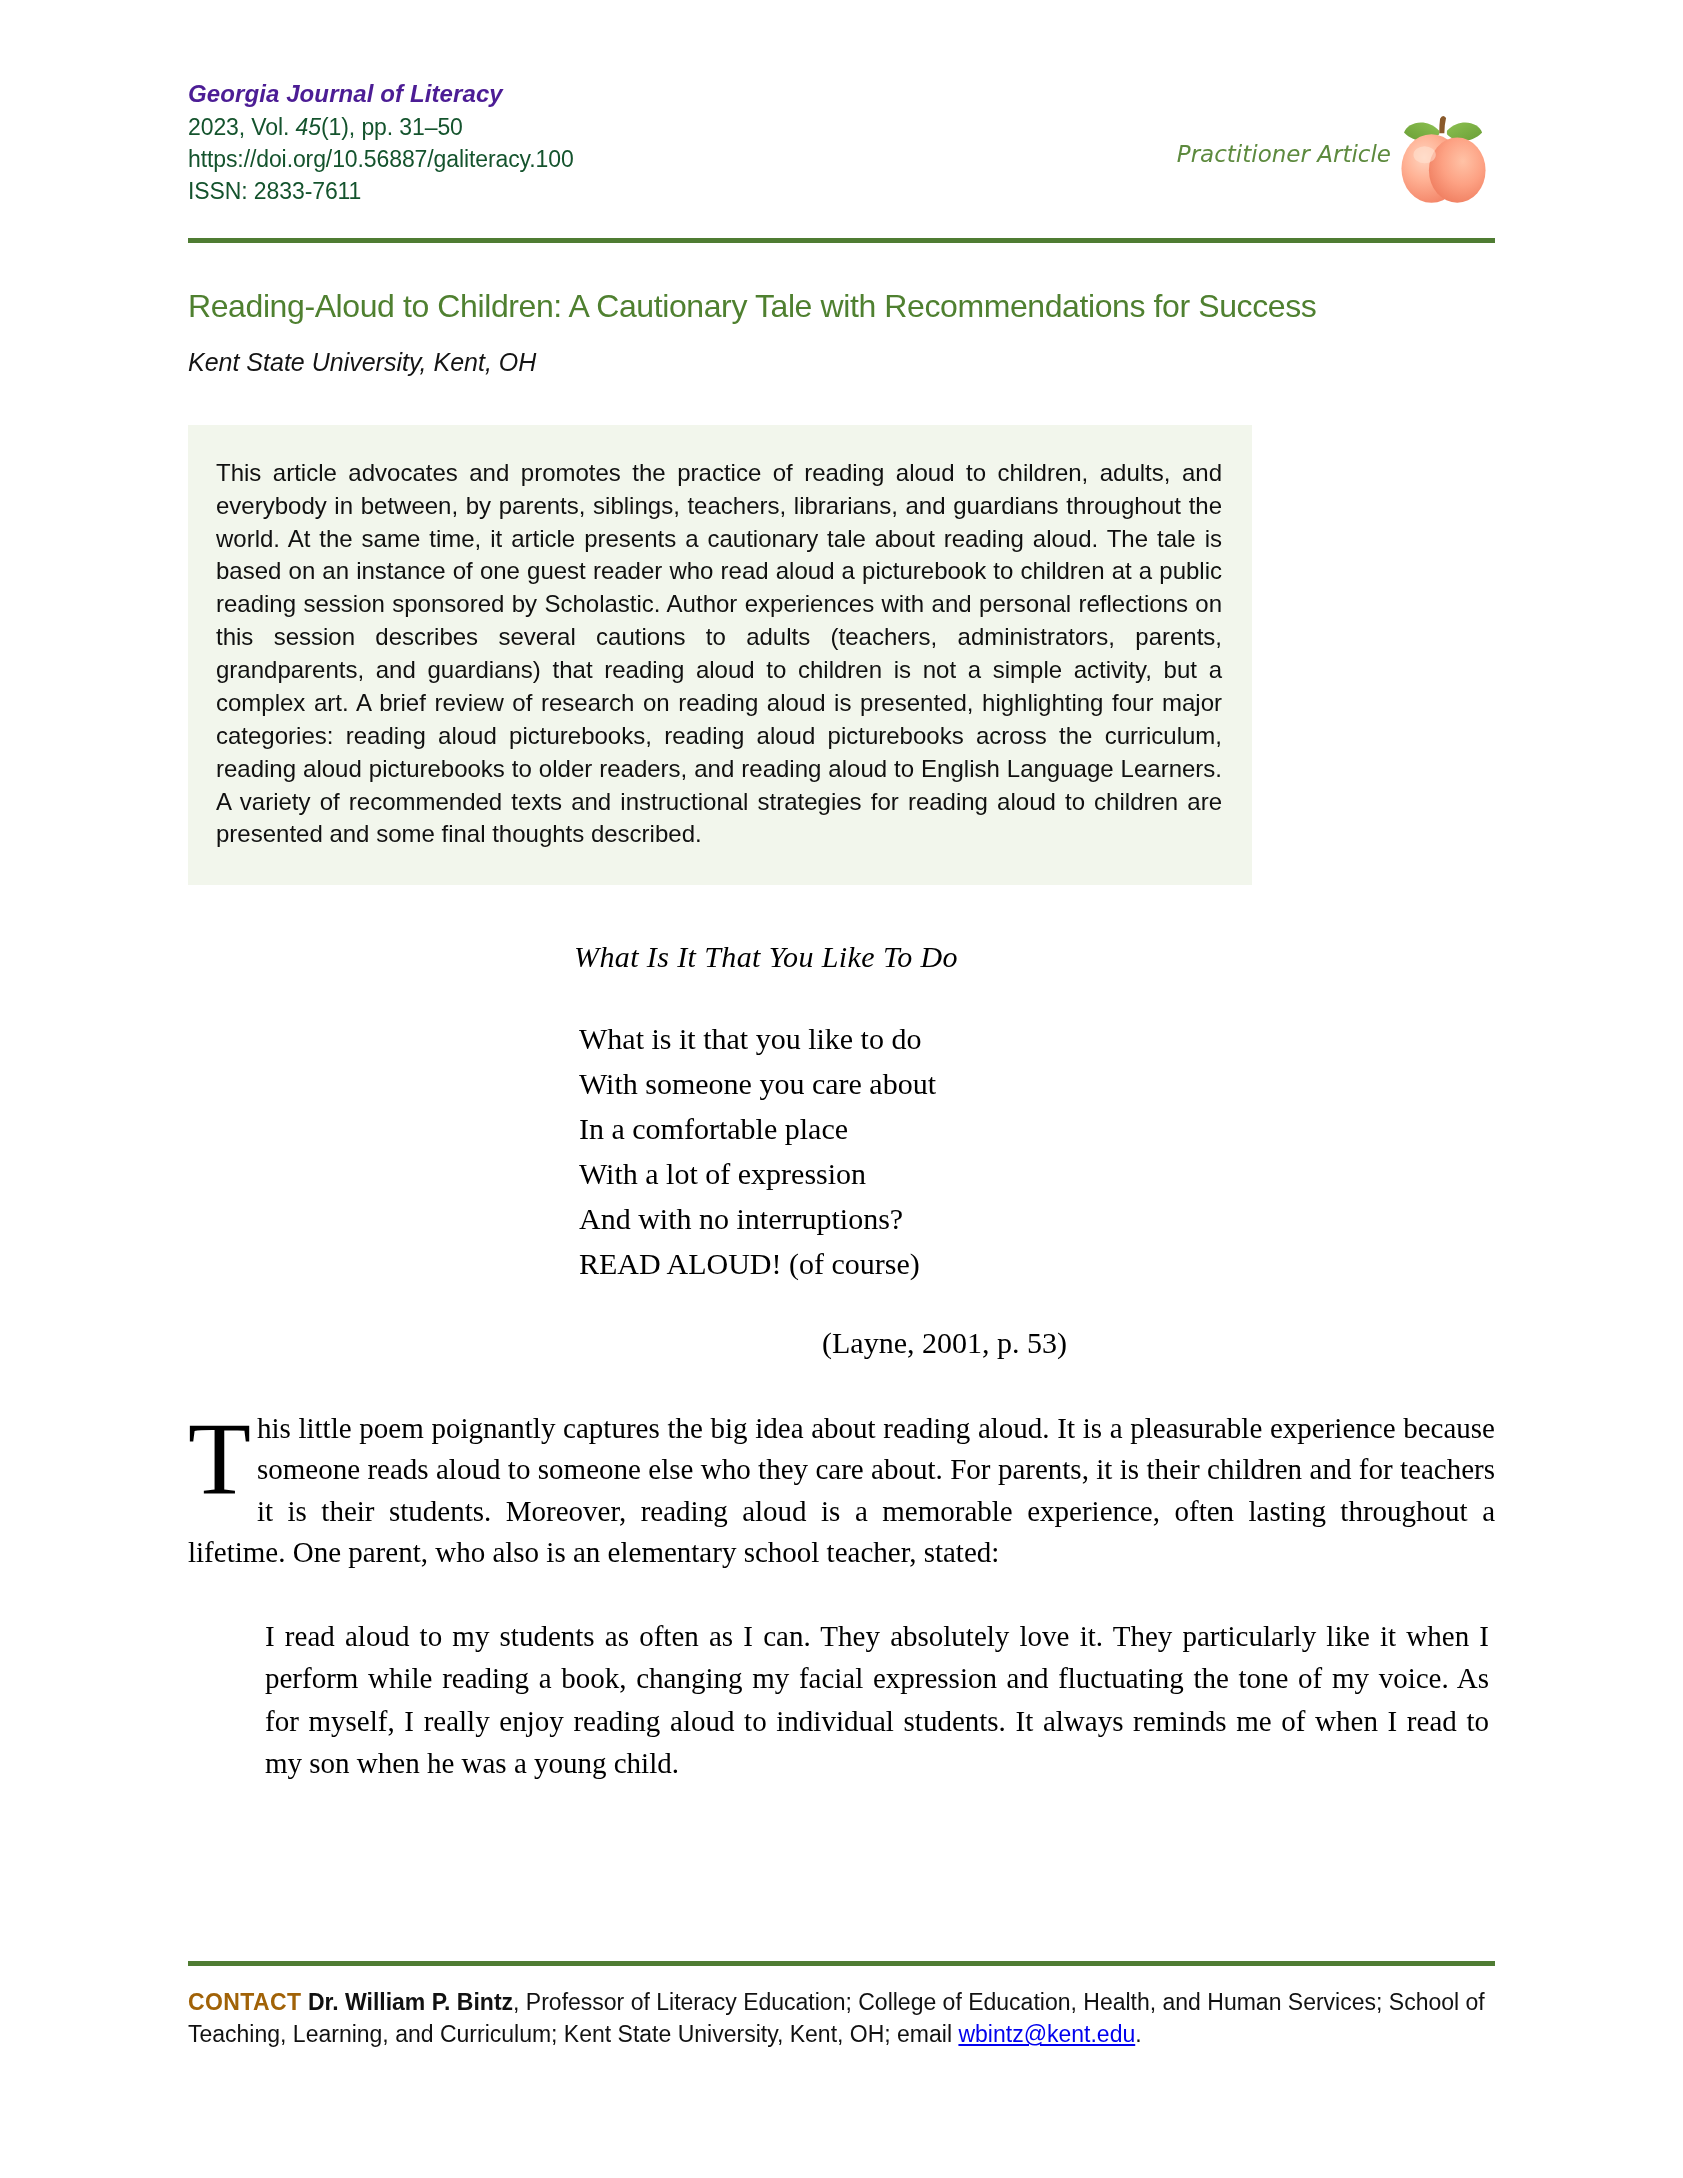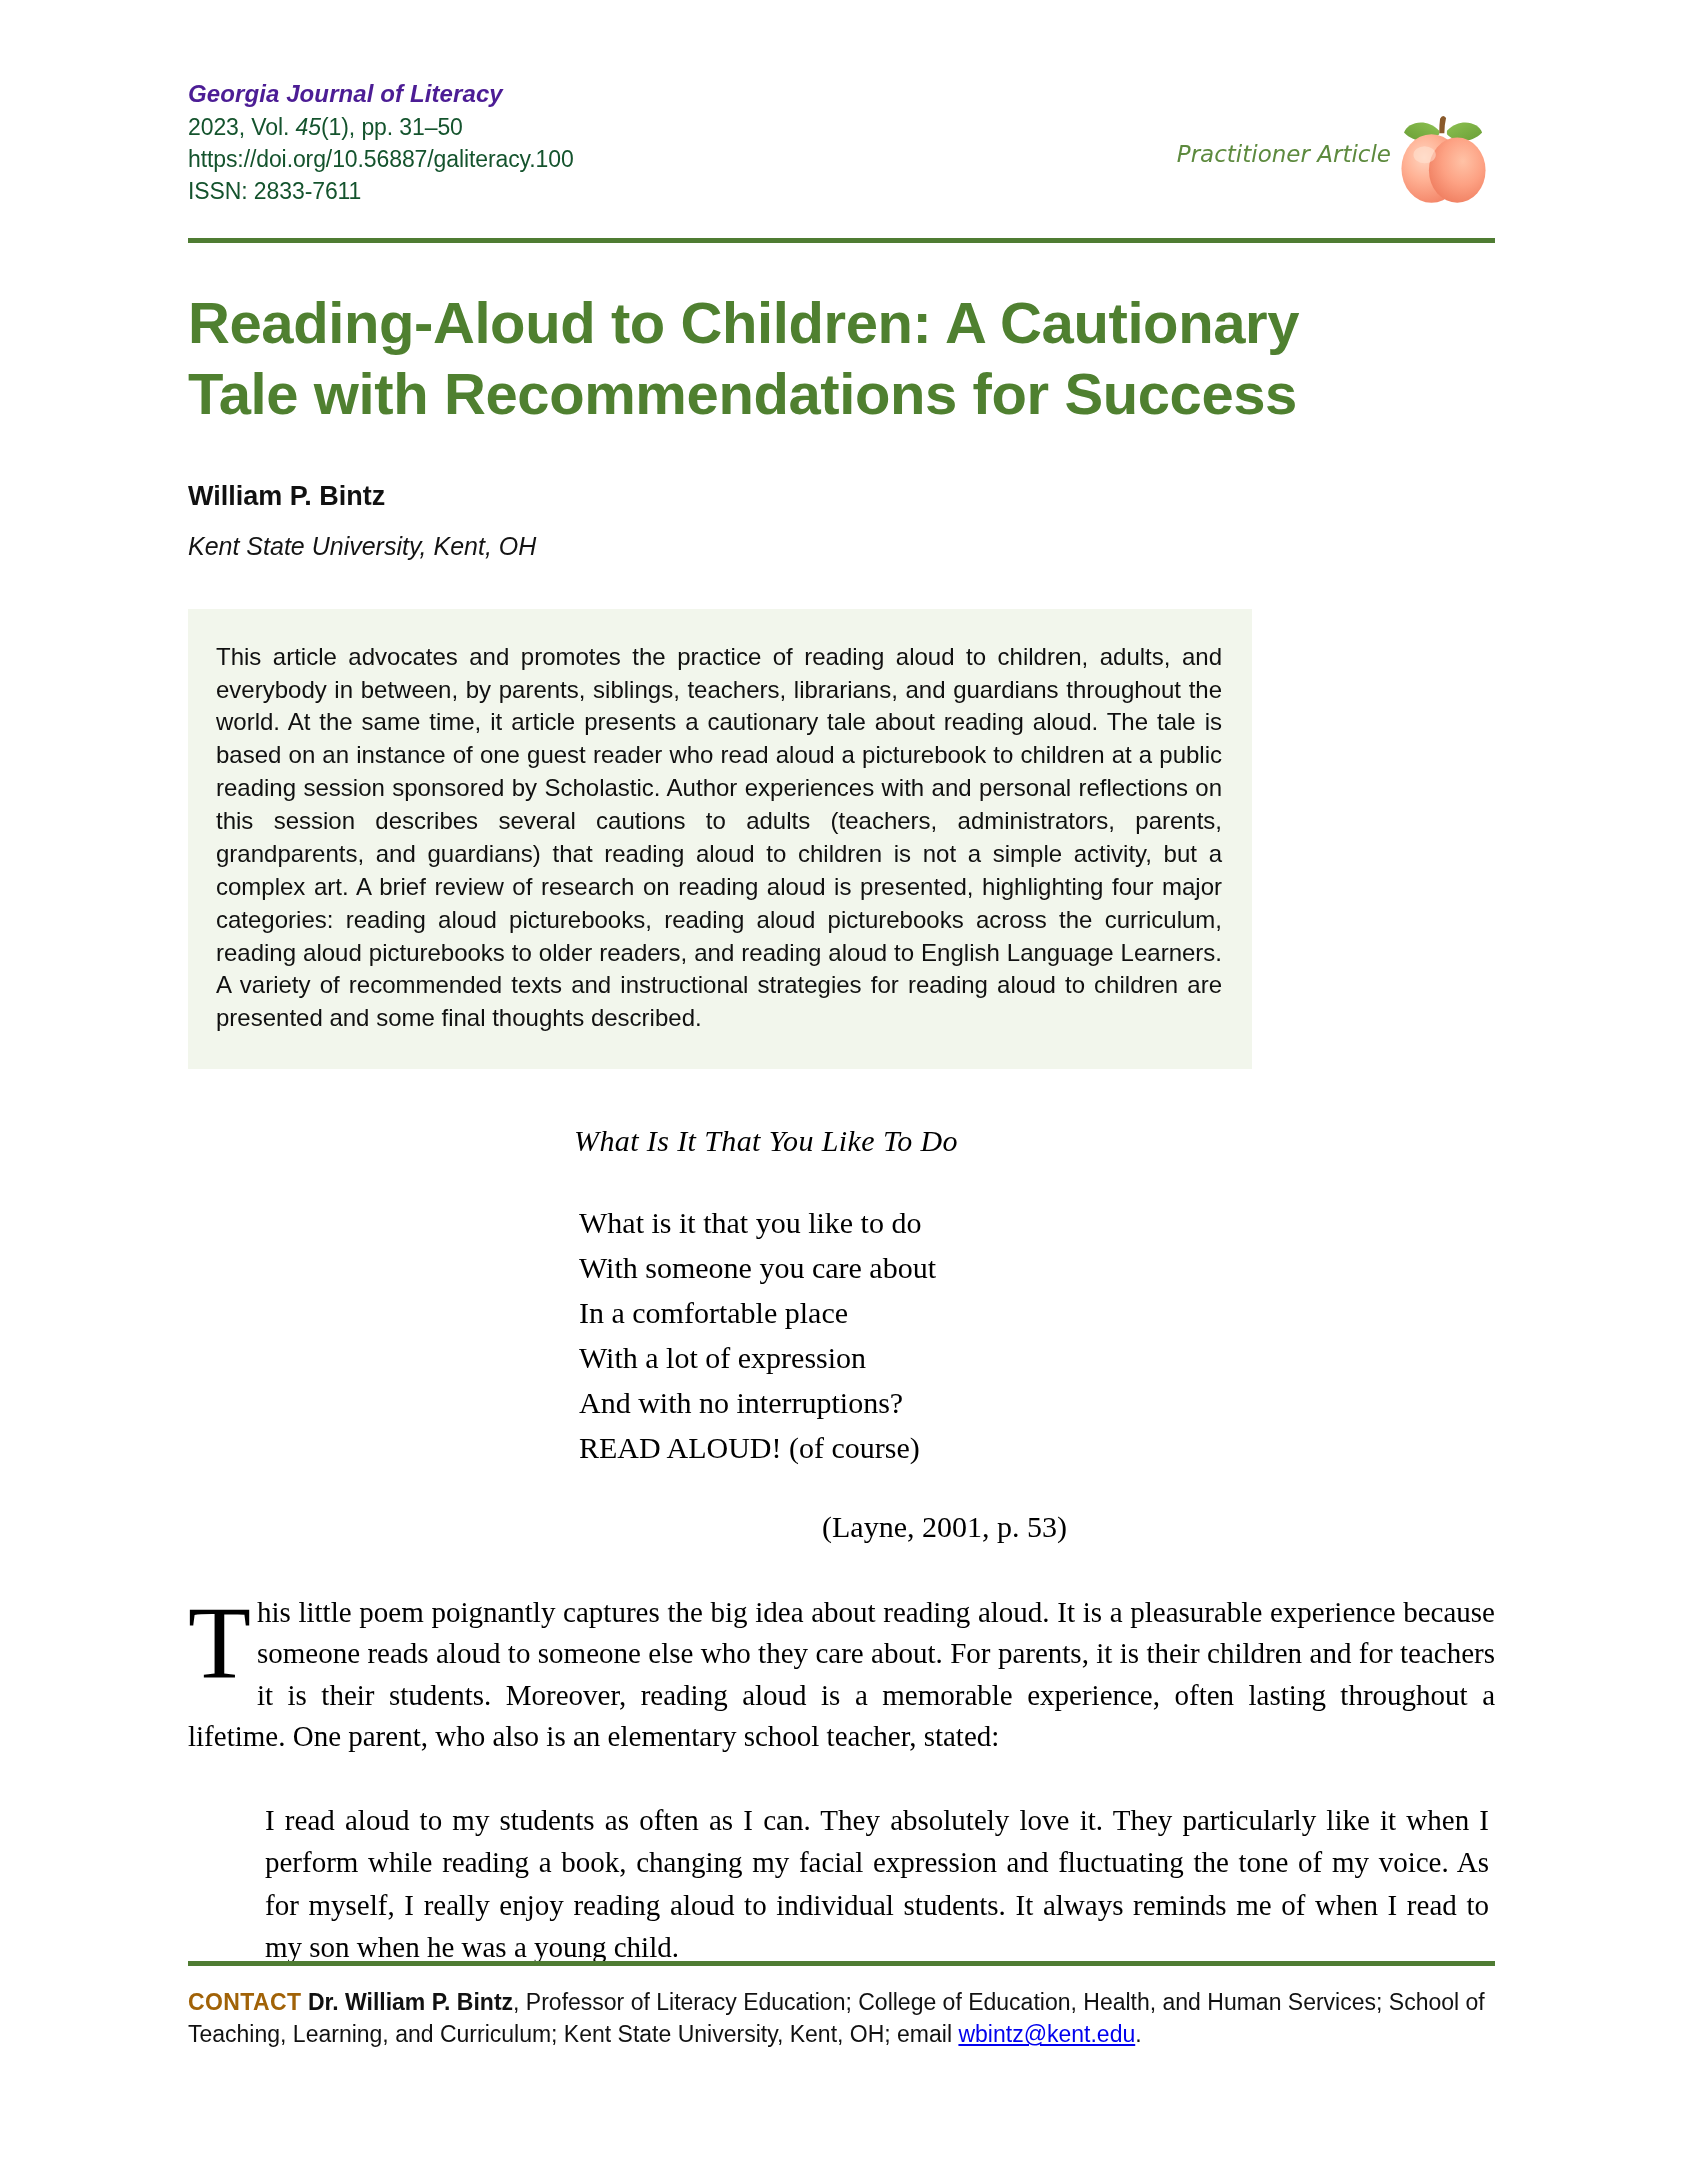--- a/index.html
+++ b/index.html
@@ -75,22 +75,22 @@
 
   .rule-top {
     margin-top: 30px;
     height: 5px;
     background: #4f7c33;
   }
 
   
   .article-title {
     margin-top: 44px;
-    font-size: 58px;
-    font-weight: bold;
+    font-size: 32px;
+    font-weight: normal;
     line-height: 1.23;
     color: #4f8030;
     letter-spacing: -0.4px;
     max-width: 1218px;
   }
 
   .author-name {
     margin-top: 51px;
     font-size: 27px;
     font-weight: bold;
@@ -263,21 +263,20 @@
           <ellipse cx="76" cy="76" rx="33" ry="38" fill="url(#pchR)"></ellipse>
           <ellipse cx="38" cy="58" rx="13" ry="10" fill="#ffe3d3" opacity="0.55"></ellipse>
         </svg>
       </div>
     </div>
   </div>
 
   <div class="rule-top"></div>
 
   <h1 class="article-title">Reading-Aloud to Children: A Cautionary Tale with Recommendations for Success</h1>
-  <div class="author-name">William P. Bintz</div>
   <div class="author-affil">Kent State University, Kent, OH</div>
 
   <div class="abstract-row">
     <div class="abstract-box">
       <div class="abstract-text">This article advocates and promotes the practice of reading aloud to children, adults, and everybody in between, by parents, siblings, teachers, librarians, and guardians throughout the world. At the same time, it article presents a cautionary tale about reading aloud. The tale is based on an instance of one guest reader who read aloud a picturebook to children at a public reading session sponsored by Scholastic. Author experiences with and personal reflections on this session describes several cautions to adults (teachers, administrators, parents, grandparents, and guardians) that reading aloud to children is not a simple activity, but a complex art. A brief review of research on reading aloud is presented, highlighting four major categories: reading aloud picturebooks, reading aloud picturebooks across the curriculum, reading aloud picturebooks to older readers, and reading aloud to English Language Learners. A variety of recommended texts and instructional strategies for reading aloud to children are presented and some final thoughts described.</div>
     </div>
   </div>
 
   <div class="poem-wrap">
     <div class="poem-title">What Is It That You Like To Do</div>

